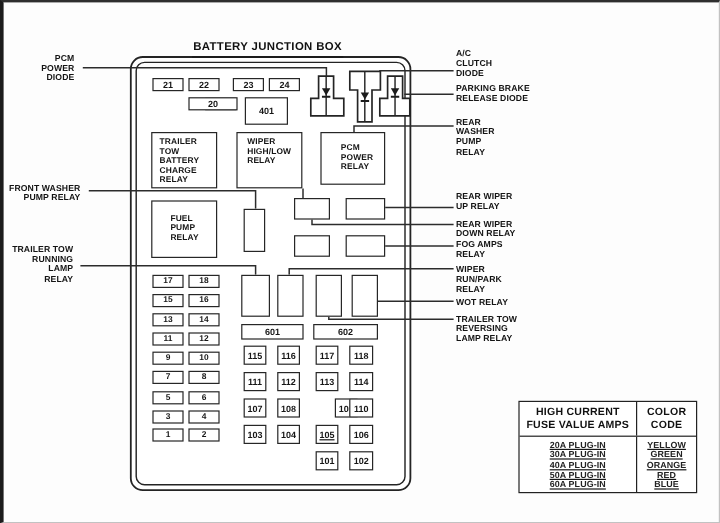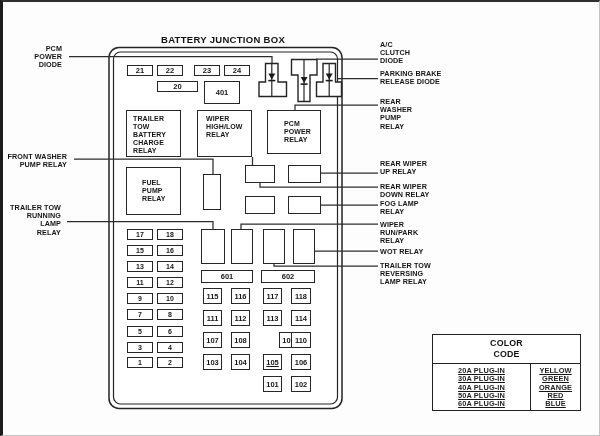--- a/index.html
+++ b/index.html
@@ -201,32 +201,34 @@
   <div class="abs z2 callout cr" style="left:377px;top:68px;width:70px;">PARKING BRAKE
 RELEASE DIODE</div>
   <div class="abs z2 callout cr" style="left:377px;top:96px;width:70px;">REAR
 WASHER
 PUMP
 RELAY</div>
   <div class="abs z2 callout cr" style="left:377px;top:158px;width:70px;">REAR WIPER
 UP RELAY</div>
   <div class="abs z2 callout cr" style="left:377px;top:180.5px;width:70px;">REAR WIPER
 DOWN RELAY</div>
-  <div class="abs z2 callout cr" style="left:377px;top:198px;width:70px;">FOG LAMP
+  <div class="abs z2 callout cr" style="left:377px;top:198px;width:70px;">FOG AMPS
 RELAY</div>
   <div class="abs z2 callout cr" style="left:377px;top:219px;width:70px;">WIPER
 RUN/PARK
 RELAY</div>
   <div class="abs z2 callout cr" style="left:377px;top:245.5px;width:70px;">WOT RELAY</div>
   <div class="abs z2 callout cr" style="left:377px;top:260px;width:70px;">TRAILER TOW
 REVERSING
 LAMP RELAY</div>
 
   <div class="abs z2 legend">
     <div class="lg-row-head">
+      <div class="lg-cell-l lg-head">HIGH CURRENT
+FUSE VALUE AMPS</div>
       <div class="lg-cell-r lg-head">COLOR
 CODE</div>
     </div>
     <div class="lg-row-body">
       <div class="lg-cell-l lg-body">
         <div class="lg-line">20A PLUG-IN</div>
         <div class="lg-line">30A PLUG-IN</div>
         <div class="lg-line">40A PLUG-IN</div>
         <div class="lg-line">50A PLUG-IN</div>
         <div class="lg-line">60A PLUG-IN</div>

